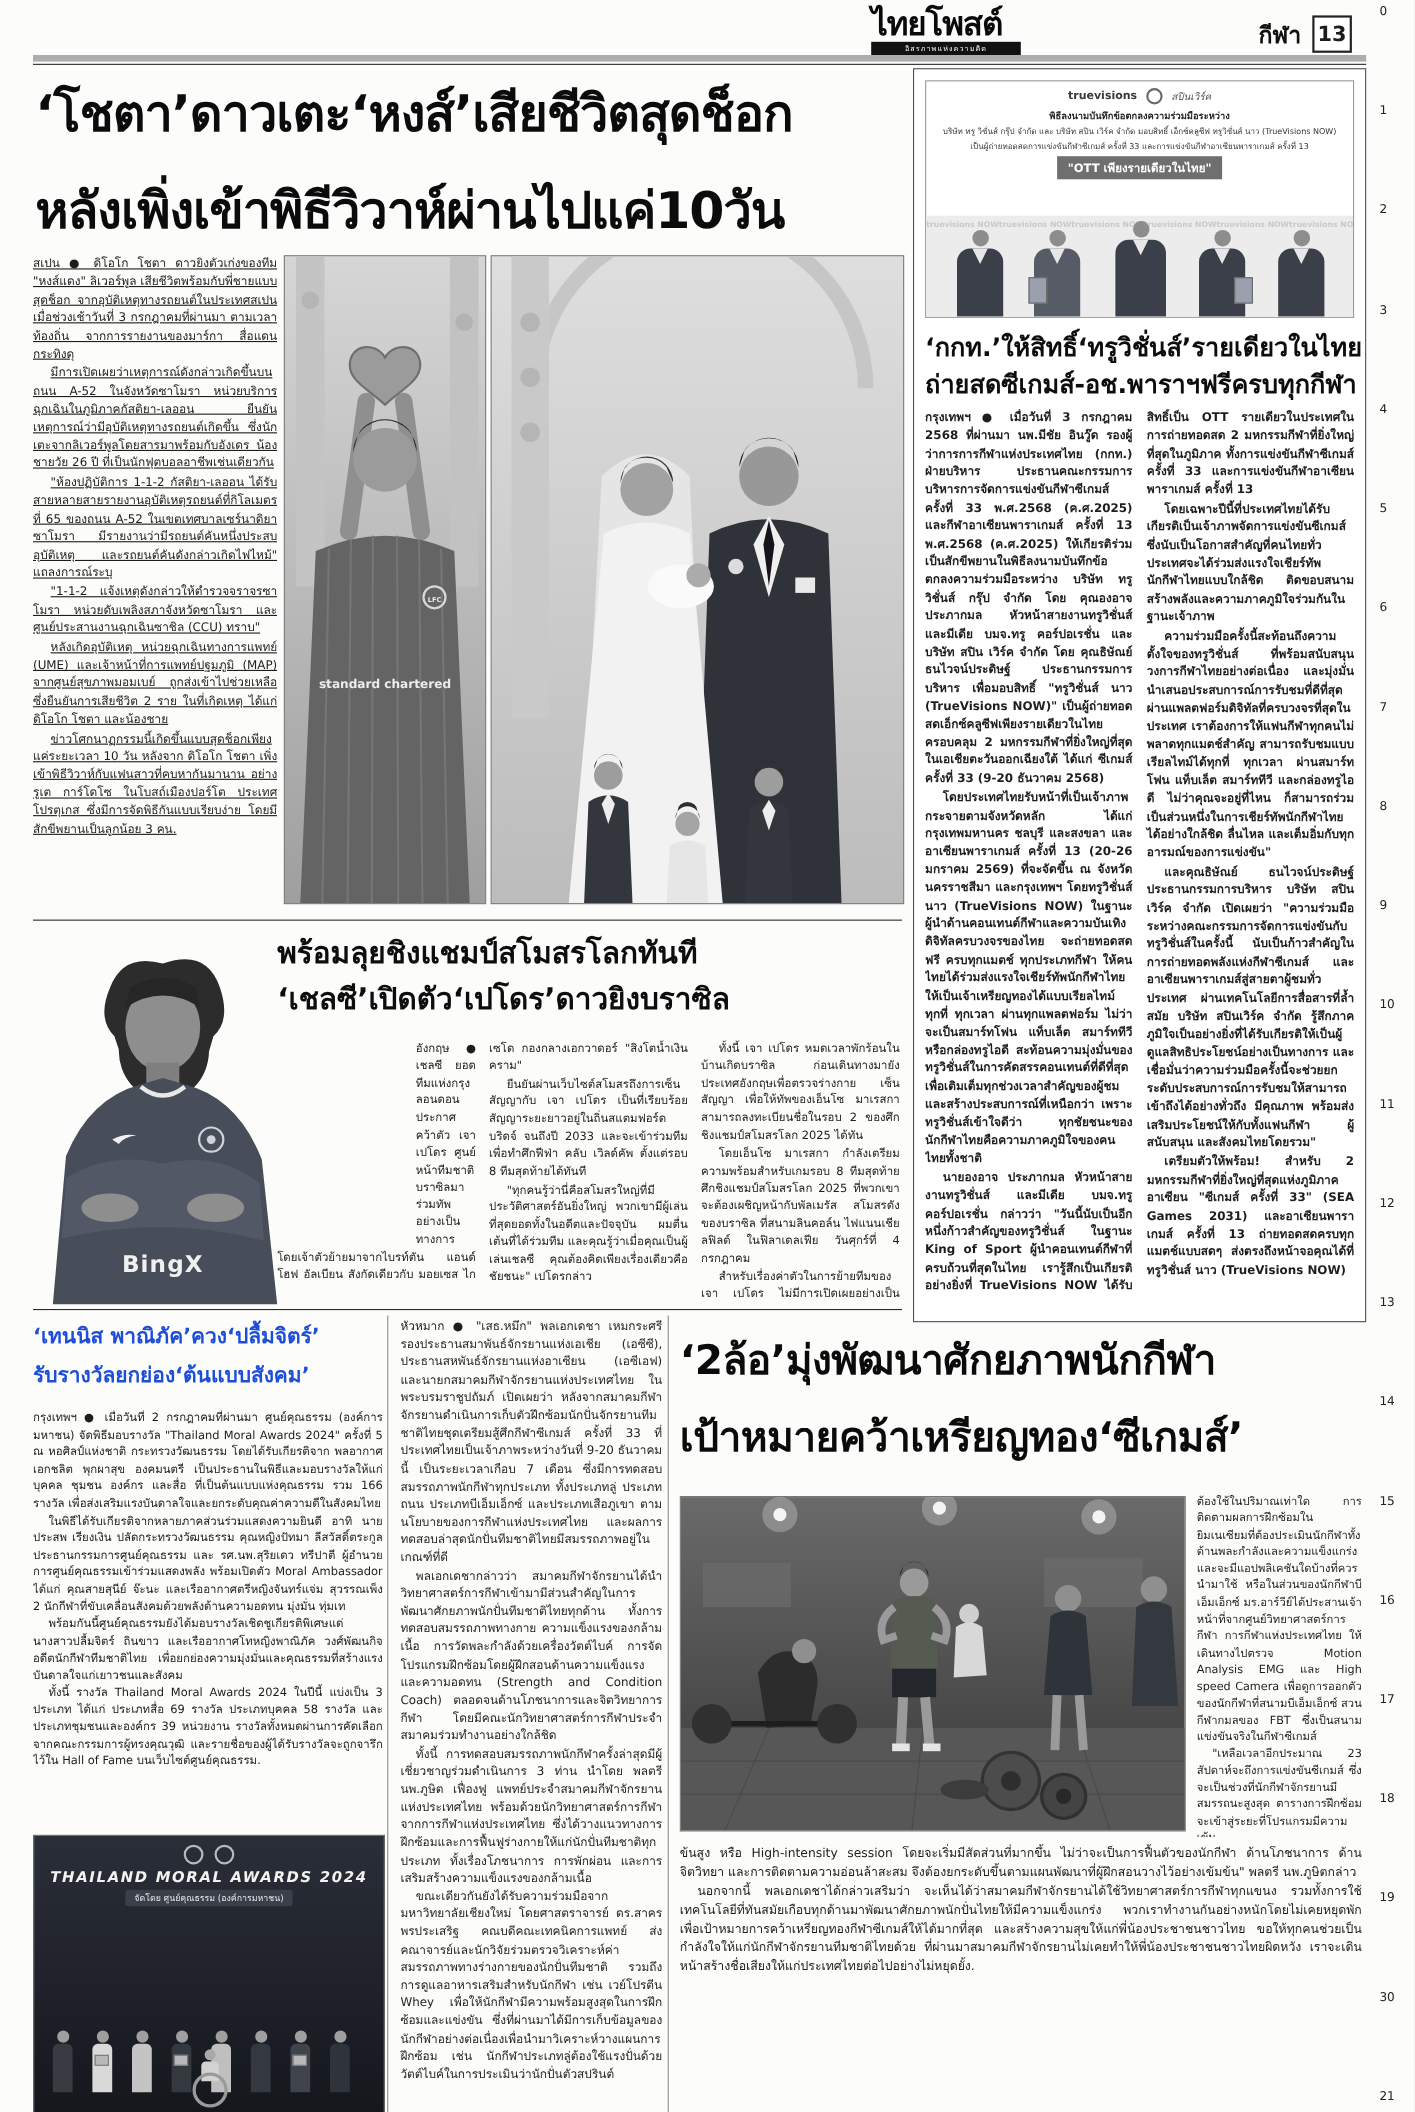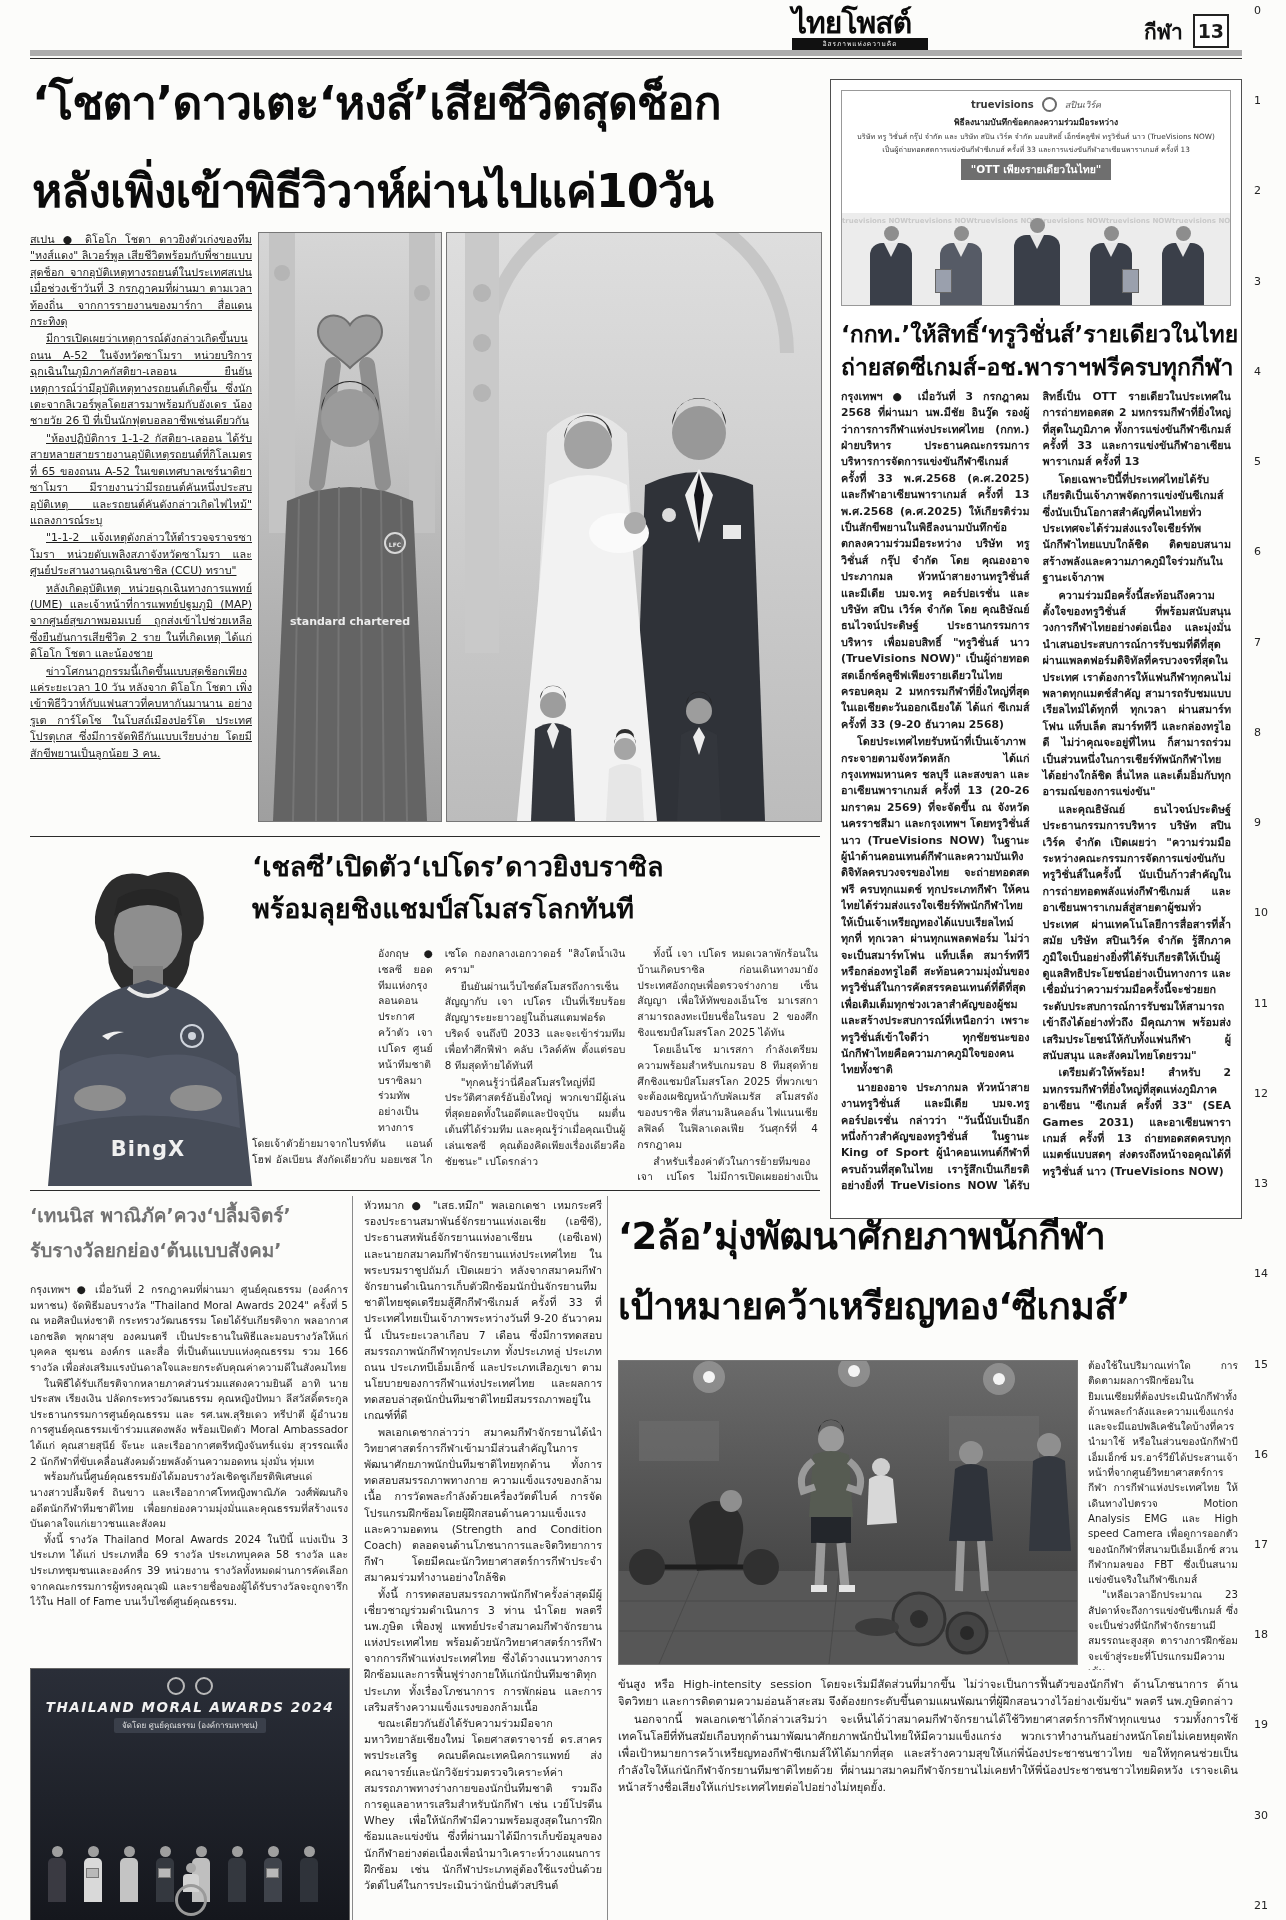--- a/index.html
+++ b/index.html
@@ -41,21 +41,21 @@
   .fig .head{width:15px;height:15px;border-radius:50%;background:#8d8d8d;margin:0 auto;}
   .fig .suit{width:42px;height:62px;background:#3a3f49;border-radius:12px 12px 0 0;margin-top:2px;position:relative;}
   .fig .shirt{position:absolute;top:0;left:50%;transform:translateX(-50%);width:0;height:0;
               border-left:7px solid transparent;border-right:7px solid transparent;border-top:14px solid #e7e7e7;}
   .fig .folder{position:absolute;top:26px;left:-5px;width:15px;height:22px;background:#9aa0ad;border:1px solid #666;}
   .kgt-hl{font-weight:800;font-size:23px;line-height:1.45;color:#0d0d0d;white-space:nowrap;}
   
   .chel-hl{font-weight:800;font-size:27px;line-height:1.55;color:#0d0d0d;white-space:nowrap;}
   .wrap-spacer{float:left;width:118px;height:150px;margin:26px 8px 0 0;}
   
-  .moral-hl{font-weight:800;font-size:19px;line-height:1.85;color:#737373;white-space:nowrap;}
+  .moral-hl{font-weight:800;font-size:19px;line-height:1.85;color:#1d4ed8;white-space:nowrap;}
   .moralphoto{background:linear-gradient(#2a2e38,#15171d);position:relative;overflow:hidden;border:1px solid #666;}
   .moral-title{color:#f2f2f2;font-weight:900;font-size:13.5px;letter-spacing:1.5px;text-align:center;margin-top:30px;font-style:italic;}
   .moral-sub{color:#e6e6e6;font-size:8px;text-align:center;margin:3px auto 0 auto;background:#3a3f4a;
              width:fit-content;padding:1px 8px;border-radius:2px;}
   .mfig{position:absolute;bottom:18px;width:20px;}
   .mfig .head{width:11px;height:11px;border-radius:50%;background:#9f9f9f;margin:0 auto;}
   .mfig .body{width:18px;height:44px;margin:1px auto 0 auto;border-radius:5px 5px 0 0;}
   .mfig .plaque{position:absolute;top:22px;left:3px;width:11px;height:8px;background:#b9b9b9;border:1px solid #777;}
   
   .twl-hl{font-weight:900;font-size:37px;line-height:1.9;letter-spacing:-0.5px;color:#0b0b0b;white-space:nowrap;}
@@ -180,21 +180,21 @@
           <path d="M252 494 L246 504 L252 522 L258 504 Z" fill="#ededed"></path>
       </g>
       <g>
         <circle cx="178" cy="516" r="11" fill="#a5a5a5"></circle>
           <path d="M167 511 a11 11 0 0 1 22 0 l-2 -7 a9 8 0 0 0 -18 0 Z" fill="#2e2e2e"></path>
         <path d="M162 536 Q178 526 194 536 L197 588 L159 588 Z" fill="#e6e6e6"></path>
       </g>
     </svg>
   </div>
 
-  <div class="abs tvbox" style="left:830px;top:79px;width:412px;height:1140px;">
+  <div class="abs tvbox" style="left:830px;top:62px;width:412px;height:1140px;">
     <div class="tvphoto">
       <div class="tvlogos">
         <span class="tvlogo-main">truevisions</span>
         <span class="tv-emblem"></span>
         <span class="tvlogo-script">สปินเวิร์ค</span>
       </div>
       <div class="tvcap1">พิธีลงนามบันทึกข้อตกลงความร่วมมือระหว่าง</div>
       <div class="tvcap2">บริษัท ทรู วิชั่นส์ กรุ๊ป จำกัด และ บริษัท สปิน เวิร์ค จำกัด มอบสิทธิ์ เอ็กซ์คลูซีฟ ทรูวิชั่นส์ นาว (TrueVisions NOW)</div>
       <div class="tvcap2">เป็นผู้ถ่ายทอดสดการแข่งขันกีฬาซีเกมส์ ครั้งที่ 33 และการแข่งขันกีฬาอาเซียนพาราเกมส์ ครั้งที่ 13</div>
       <div class="ottbadge">"OTT เพียงรายเดียวในไทย"</div>
@@ -271,22 +271,22 @@
       <ellipse cx="70" cy="252" rx="26" ry="13" fill="#8e8e8e"></ellipse>
       <ellipse cx="166" cy="252" rx="26" ry="13" fill="#8e8e8e"></ellipse>
       <path d="M72 190 q10 -6 22 -4 q-12 2 -16 8 Z" fill="#f0f0f0"></path>
       <circle cx="162" cy="190" r="11" fill="none" stroke="#cfd4dc" stroke-width="2"></circle>
       <circle cx="162" cy="190" r="4" fill="#cfd4dc"></circle>
       <text x="118" y="310" text-anchor="middle" font-size="21" font-weight="bold" fill="#f0f0f0" letter-spacing="1">BingX</text>
     </svg>
   </div>
 
   <div class="abs" style="left:252px;top:846px;width:566px;">
+    <div class="chel-hl">พร้อมลุยชิงแชมป์สโมสรโลกทันที</div>
     <div class="chel-hl">‘เชลซี’เปิดตัว‘เปโดร’ดาวยิงบราซิล</div>
-    <div class="chel-hl">พร้อมลุยชิงแชมป์สโมสรโลกทันที</div>
   </div>
   <div class="abs bodytext cols3" style="left:252px;top:946px;width:566px;height:240px;overflow:hidden;font-size:10.4px;">
     <div class="wrap-spacer"></div>
     <p class="first">อังกฤษ ● เชลซี ยอดทีมแห่งกรุงลอนดอน ประกาศคว้าตัว เจา เปโดร ศูนย์หน้าทีมชาติบราซิลมาร่วมทัพอย่างเป็นทางการ โดยเจ้าตัวย้ายมาจากไบรท์ตัน แอนด์ โฮฟ อัลเบียน สังกัดเดียวกับ มอยเซส ไกเซโด กองกลางเอกวาดอร์ "สิงโตน้ำเงินคราม"</p>
     <p>ยืนยันผ่านเว็บไซต์สโมสรถึงการเซ็นสัญญากับ เจา เปโดร เป็นที่เรียบร้อย สัญญาระยะยาวอยู่ในถิ่นสแตมฟอร์ดบริดจ์ จนถึงปี 2033 และจะเข้าร่วมทีมเพื่อทำศึกฟีฟ่า คลับ เวิลด์คัพ ตั้งแต่รอบ 8 ทีมสุดท้ายได้ทันที</p>
     <p>"ทุกคนรู้ว่านี่คือสโมสรใหญ่ที่มีประวัติศาสตร์อันยิ่งใหญ่ พวกเขามีผู้เล่นที่สุดยอดทั้งในอดีตและปัจจุบัน ผมตื่นเต้นที่ได้ร่วมทีม และคุณรู้ว่าเมื่อคุณเป็นผู้เล่นเชลซี คุณต้องคิดเพียงเรื่องเดียวคือชัยชนะ" เปโดรกล่าว</p>
     <p>ทั้งนี้ เจา เปโดร หมดเวลาพักร้อนในบ้านเกิดบราซิล ก่อนเดินทางมายังประเทศอังกฤษเพื่อตรวจร่างกาย เซ็นสัญญา เพื่อให้ทัพของเอ็นโซ มาเรสกา สามารถลงทะเบียนชื่อในรอบ 2 ของศึกชิงแชมป์สโมสรโลก 2025 ได้ทัน</p>
     <p>โดยเอ็นโซ มาเรสกา กำลังเตรียมความพร้อมสำหรับเกมรอบ 8 ทีมสุดท้ายศึกชิงแชมป์สโมสรโลก 2025 ที่พวกเขาจะต้องเผชิญหน้ากับพัลเมรัส สโมสรดังของบราซิล ที่สนามลินคอล์น ไฟแนนเชียลฟิลด์ ในฟิลาเดลเฟีย วันศุกร์ที่ 4 กรกฎาคม</p>
     <p>สำหรับเรื่องค่าตัวในการย้ายทีมของ เจา เปโดร ไม่มีการเปิดเผยอย่างเป็นทางการ แต่คาดว่าน่าจะสูงถึง 60 ล้านปอนด์ นับเป็น 2 เท่าจากตอนที่ไบรท์ตันซื้อมาจากวัตฟอร์ดเมื่อ 2 ปีที่แล้ว.</p>
   </div>

